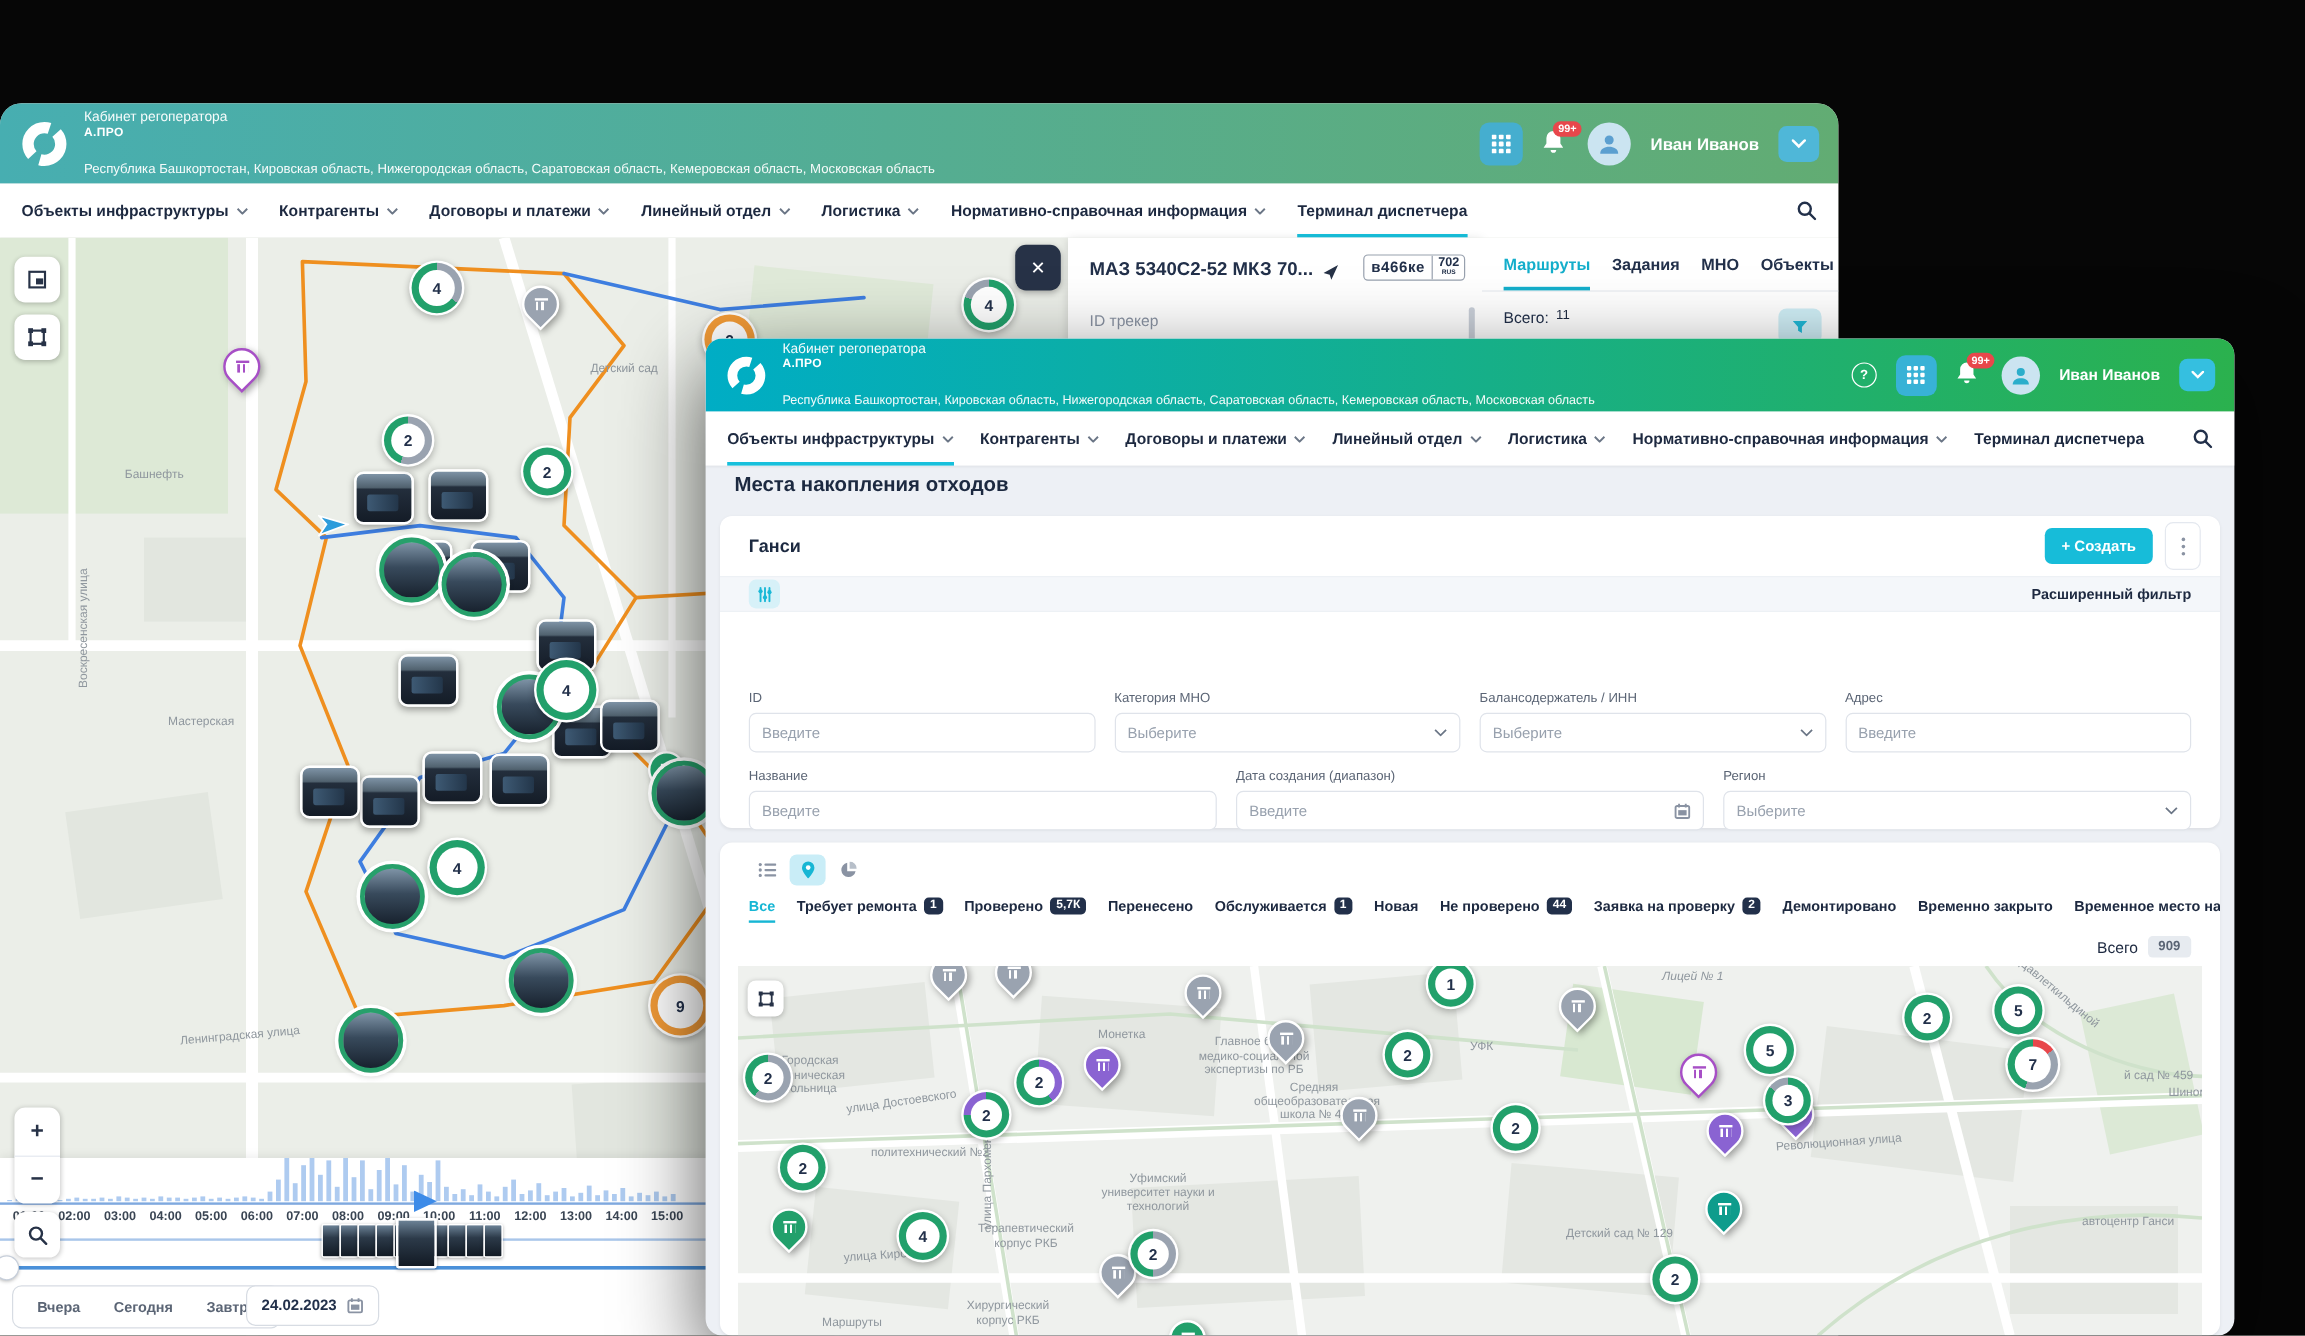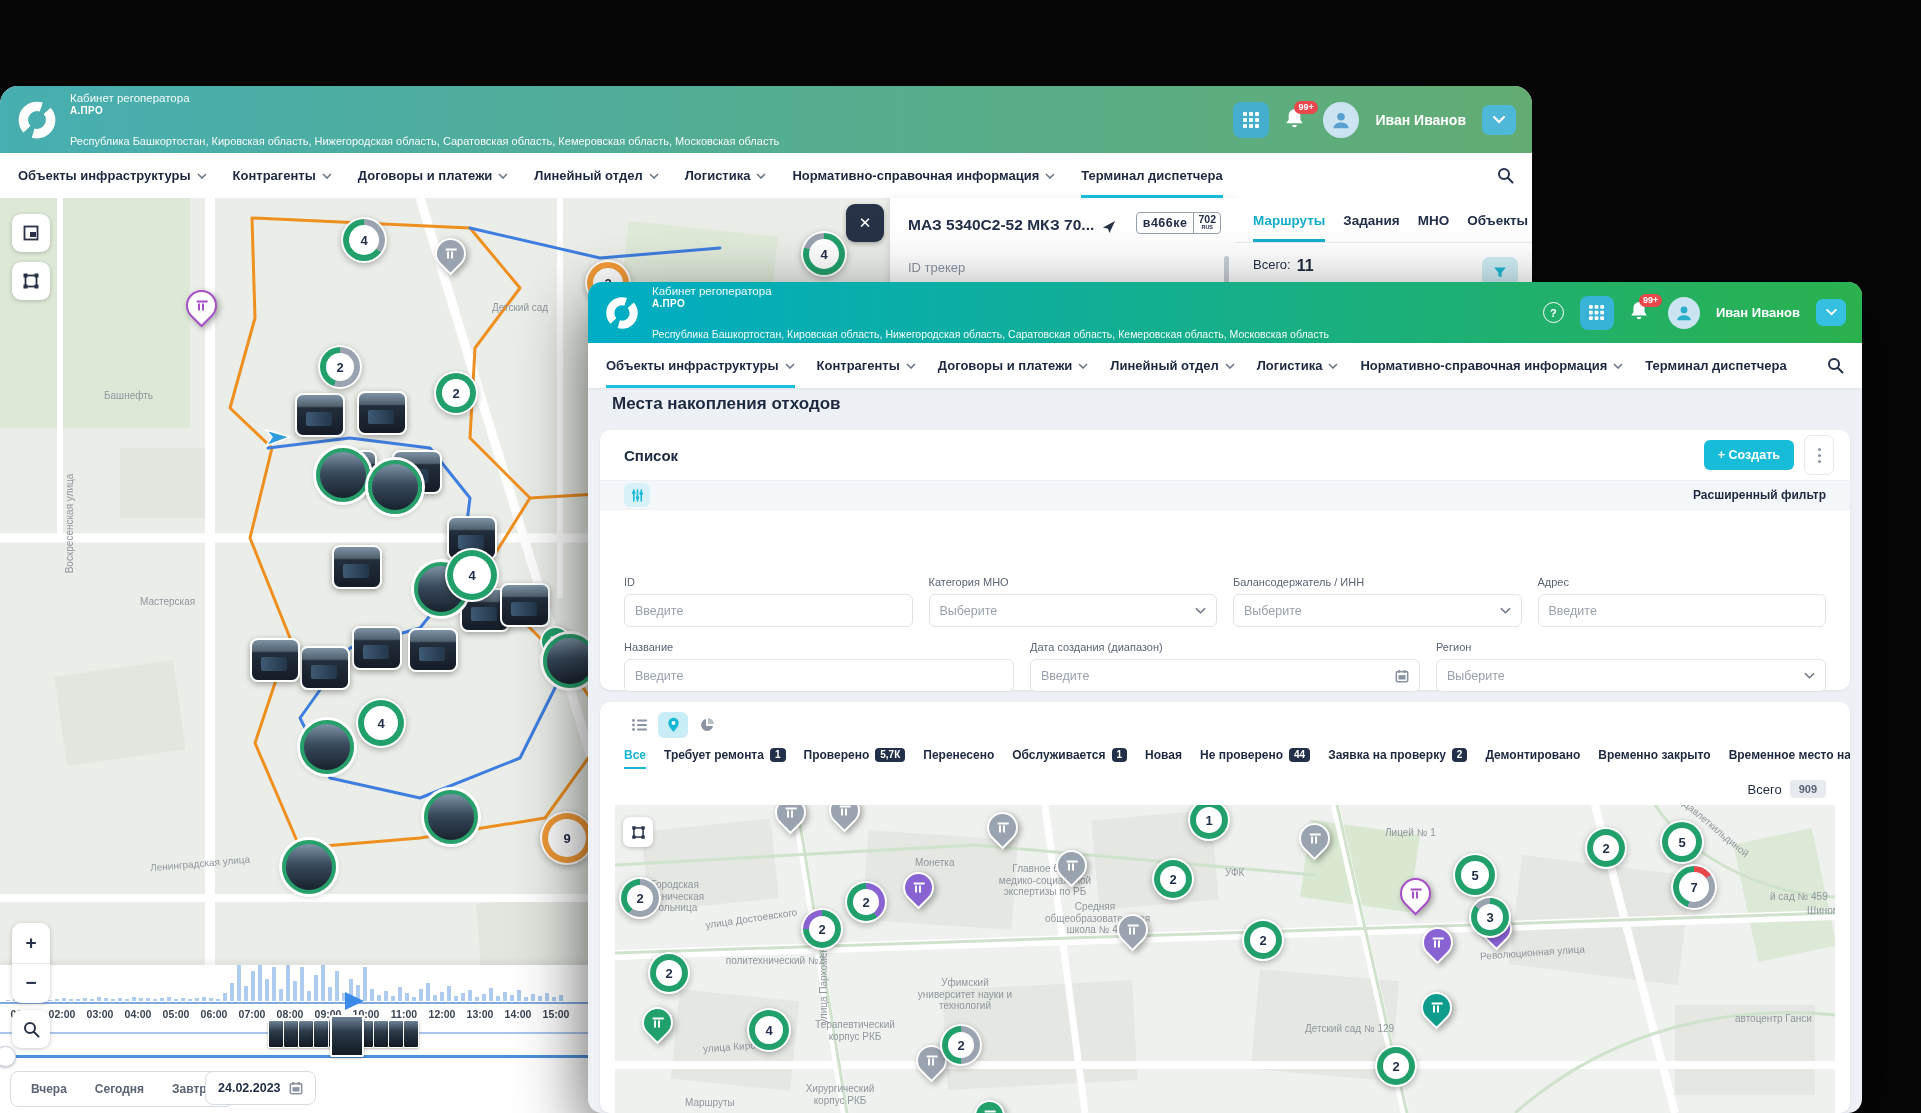--- a/index.html
+++ b/index.html
@@ -90,21 +90,21 @@
   .veh-field{margin-top:26px;font-size:13px;color:#8A93A3}
   .vscroll{position:absolute;right:6px;top:58px;width:5px;height:44px;border-radius:3px;background:#C9CFD8}
   
   #right-panel{position:absolute;left:1235px;top:112px;right:0;height:200px;background:#fff;z-index:6;box-sizing:border-box}
   .rp-tabs{display:flex;align-items:center;gap:18px;padding:0 18px;height:44px;border-bottom:1px solid #E8ECF1}
   .rp-tab{font-size:13.5px;font-weight:800;color:#22304A;position:relative;height:100%;display:flex;align-items:center}
   .rp-tab.active{color:#14AECB}
   .rp-tab.active::after{content:"";position:absolute;left:0;right:0;bottom:0;height:3px;background:#14AECB}
   .rp-total-row{display:flex;align-items:flex-start;padding:14px 14px 0 18px}
   .rp-total-label{font-size:13px;color:#22304A}
-  .rp-total-value{font-size:16px;font-weight:700;margin-left:6px}
+  .rp-total-value{font-size:11px;font-weight:400;margin-left:6px}
   .funnel-btn{margin-left:auto;width:36px;height:30px;border-radius:7px;background:#CFEEF6;display:flex;align-items:center;justify-content:center}
   
   #timeline{position:absolute;left:0;top:879px;width:1532px;height:148px;background:#fff;z-index:5;
             box-shadow:0 -2px 8px rgba(0,0,0,.08)}
   #tl-axis{position:absolute;left:0;top:37px;width:100%;height:2px;background:#7FA9DF}
   #tl-thin{position:absolute;left:0;top:67px;width:60%;height:2px;background:#A9C6EA}
   #tl-ticks{position:absolute;left:0;top:43px;height:13px;width:100%}
   .tick{position:absolute;top:0;width:36px;text-align:center;font-size:10.5px;font-weight:700;color:#3A4553}
   #tl-play{position:absolute;left:345px;top:27px;z-index:3}
   #tl-strip{position:absolute;left:0;top:0}
@@ -655,21 +655,21 @@
           <circle cx="7" cy="7" r="5" fill="none" stroke="#22304A" stroke-width="2"></circle>
           <line x1="11" y1="11" x2="15.5" y2="15.5" stroke="#22304A" stroke-width="2" stroke-linecap="round"></line>
         </svg>
       </div>
     </div>
 
   <div id="fw-title">Места накопления отходов</div>
 
   <div class="card" id="card1">
     <div class="card1-head">
-      <span id="card1-title">Список</span>
+      <span id="card1-title">Ганси</span>
       <div class="head-right">
         <div id="create-btn">+ Создать</div>
         <div id="kebab-btn">
           <span class="kdot"></span>
           <span class="kdot"></span>
           <span class="kdot"></span>
         </div>
       </div>
     </div>
     <div class="band">
@@ -867,21 +867,21 @@
               <rect x="12.5" y="1.5" width="4" height="4"></rect>
           <rect x="1.5" y="12.5" width="4" height="4"></rect>
               <rect x="12.5" y="12.5" width="4" height="4"></rect>
             </g>
           </svg>
       </div>
     <div class="mlabel" style="left: 300px; top: 52px;">Монетка</div>
         <div class="mlabel multi" style="left: 380px; top: 58px;">Главное бюро медико-социальной экспертизы по РБ</div>
         <div class="mlabel" style="left: 610px; top: 62px;">УФК</div>
         <div class="mlabel multi" style="left: 430px; top: 96px;">Средняя общеобразовательная школа № 44</div>
-        <div class="mlabel" style="left: 770px; top: 22px;">Лицей № 1</div>
+        <div class="mlabel" style="left: 770px; top: 4px; font-style: italic;">Лицей № 1</div>
         <div class="mlabel" style="left: 1155px; top: 86px;">й сад № 459</div>
         <div class="mlabel" style="left: 1192px; top: 100px;">Шиномонтаж</div>
         <div class="mlabel multi" style="left: 10px; top: 74px;">Городская клиническая больница</div>
         <div class="mlabel multi" style="left: 110px; top: 150px;">политехнический №2</div>
         <div class="mlabel multi" style="left: 300px; top: 172px;">Уфимский университет науки и технологий</div>
         <div class="mlabel multi" style="left: 190px; top: 214px;">Терапевтический корпус РКБ</div>
         <div class="mlabel multi" style="left: 175px; top: 278px;">Хирургический корпус РКБ</div>
         <div class="mlabel" style="left: 690px; top: 218px;">Детский сад № 129</div>
         <div class="mlabel" style="left: 90px; top: 108px; transform: rotate(-8deg);">улица Достоевского</div>
         <div class="mlabel" style="left: 88px; top: 236px; transform: rotate(-4deg);">улица Кирова</div>

